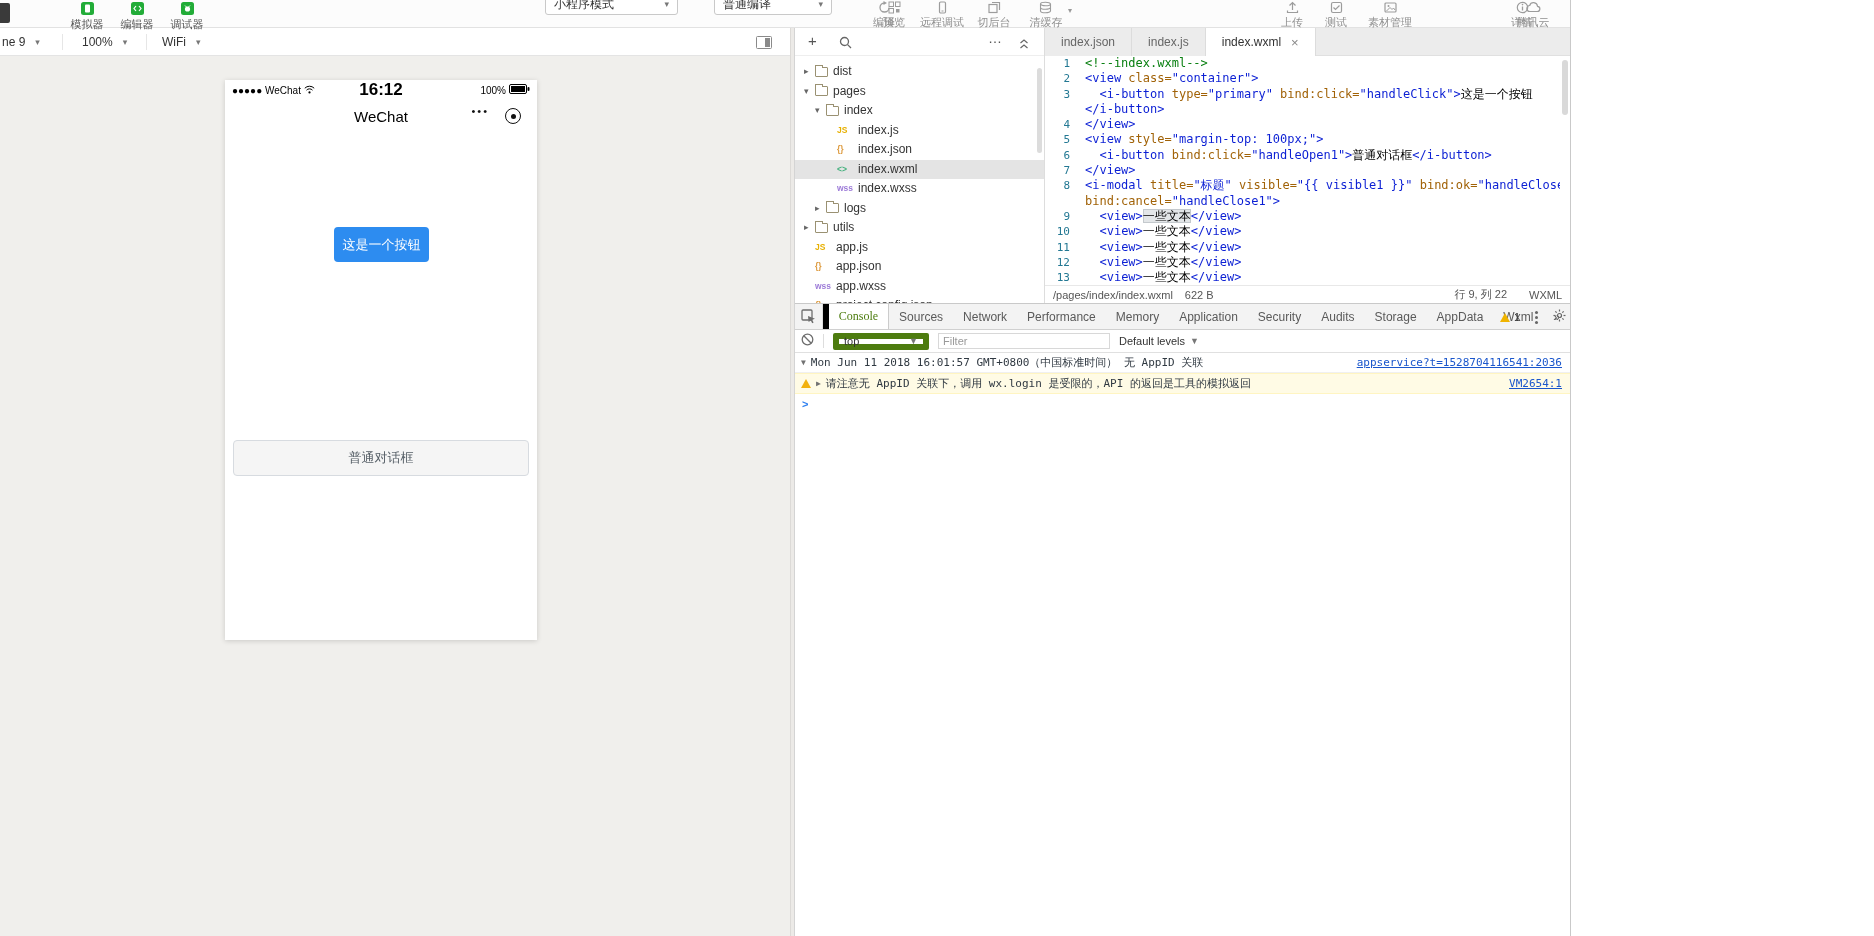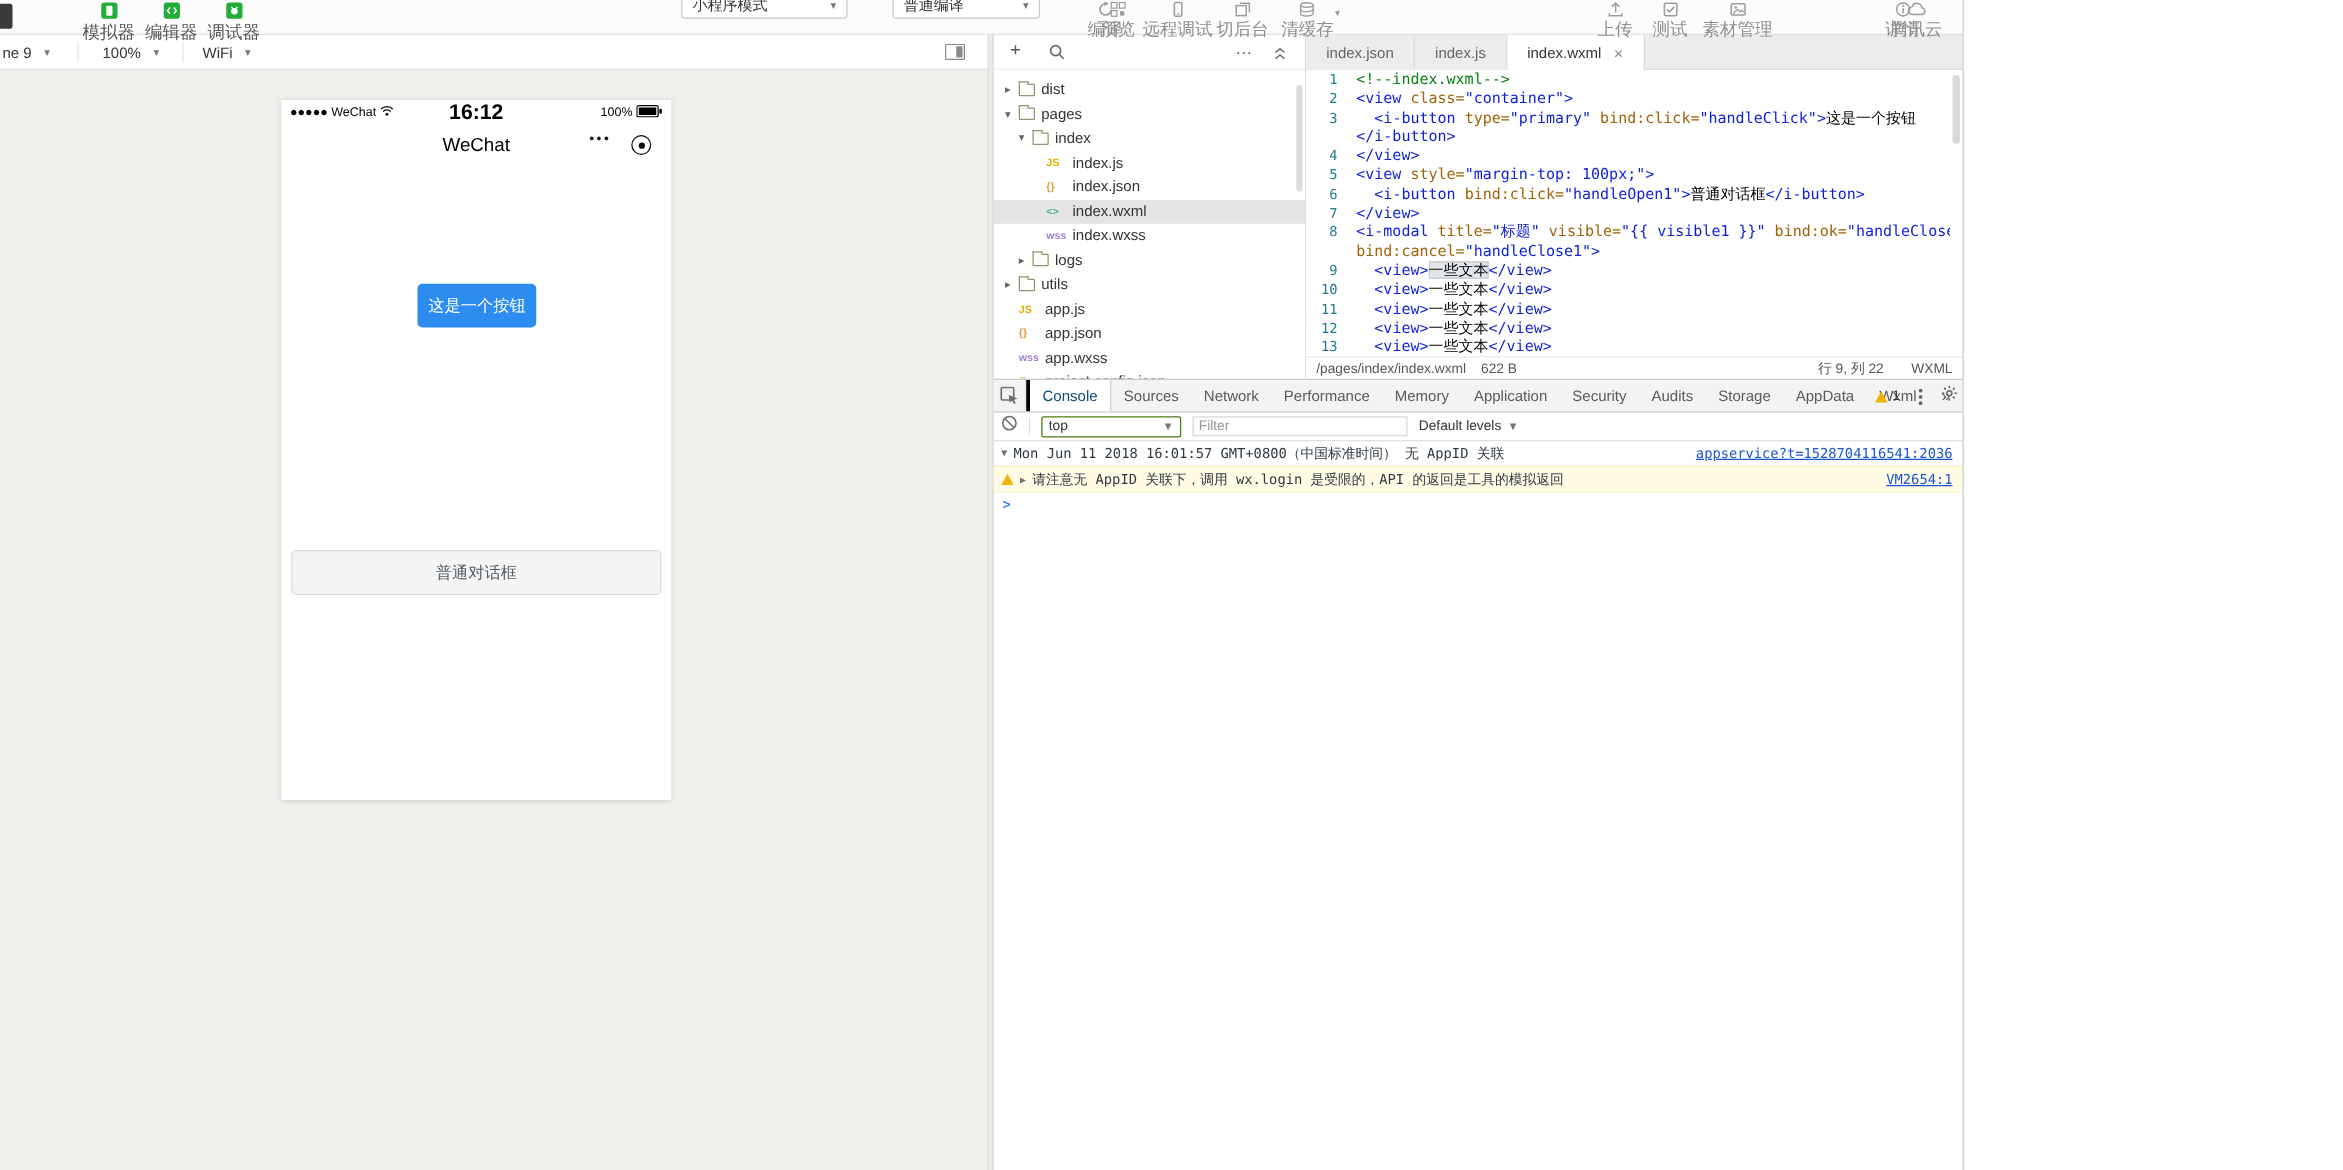--- a/index.html
+++ b/index.html
@@ -4,21 +4,21 @@
 <style>
   * { margin:0; padding:0; box-sizing:border-box; }
   body { font-family:"Liberation Sans", sans-serif; }
   .screen { position:relative; width:1874px; height:936px; background:#fff; overflow:hidden; font-family:"Liberation Sans", sans-serif; }
 
   
   .main-toolbar { position:absolute; left:0; top:0; width:1570px; height:28px; background:#fcfcfc; border-bottom:1px solid #e2e2e2; z-index:5; }
   .win-icon { position:absolute; left:-5px; top:3px; width:15px; height:20px; background:#3a3a3a; border-radius:2px; }
   .tb-btn { position:absolute; top:0; height:28px; display:flex; flex-direction:column; align-items:center; justify-content:flex-start; cursor:default; }
   .tb-btn .tb-ico { height:15px; display:flex; align-items:flex-end; justify-content:center; margin-top:1px; }
-  .tb-btn .tb-lbl { font-size:14px; color:#555; margin-top:1px; white-space:nowrap; }
+  .tb-btn .tb-lbl { font-size:11px; color:#555; margin-top:1px; white-space:nowrap; }
   .tb-btn.gray .tb-lbl { color:#8f8f8f; }
   .tb-select { position:absolute; top:-7px; height:22px; border:1px solid #c9c9c9; border-radius:3px; background:#fff; font-size:12px; color:#333; display:flex; align-items:center; padding:0 8px; }
   .sel-caret { margin-left:auto; font-size:9px; color:#777; }
   .caret-glyph { font-size:9px; color:#777; }
   .cache-caret { position:absolute; right:2px; top:6px; font-size:8px; color:#999; }
 
   
   .device-bar { position:absolute; left:0; top:28px; width:790px; height:28px; background:#fff; border-bottom:1px solid #e4e4e4; z-index:4; }
   .db-item { position:absolute; top:0; height:28px; display:flex; align-items:center; font-size:12px; color:#333; gap:10px; }
   .db-sep { position:absolute; top:6px; width:1px; height:16px; background:#e6e6e6; }
@@ -83,28 +83,28 @@
   .ed-status { position:absolute; left:0; right:0; bottom:0; height:18px; background:#fff; border-top:1px solid #e8e8e8; display:flex; align-items:center; padding:2px 8px; font-size:11px; color:#555; }
   .ed-status .st-size { margin-left:12px; }
   .ed-status .st-spacer { flex:1; }
   .ed-status .st-cursor { margin-right:22px; }
 
   
   .devtools { position:absolute; left:795px; top:303px; width:775px; height:633px; background:#fff; border-top:1px solid #c9c9c9; }
   .dt-tabbar { position:relative; height:26px; background:#f3f3f3; border-bottom:1px solid #d0d0d0; display:flex; align-items:stretch; }
   .dt-inspect { width:28px; display:flex; align-items:center; justify-content:center; border-right:1px solid #ddd; }
   .dt-tab { padding:0 10px; font-size:12px; color:#5a5a5a; display:flex; align-items:center; white-space:nowrap; }
-  .dt-tab.active { background:#fff; color:#0c4a6e; border-left:3px solid #000000; border-right:1px solid #ccc; }
+  .dt-tab.active { background:#fff; color:#4d7c0f; border-left:6px solid #000000; border-right:1px solid #ccc;font-family:Liberation Serif, serif; }
   .dt-right { position:absolute; right:4px; top:0; height:26px; display:flex; align-items:center; gap:12px; }
   .dt-warn { display:flex; align-items:center; gap:4px; font-size:11px; color:#333; }
   .warn-tri { width:0; height:0; border-left:5px solid transparent; border-right:5px solid transparent; border-bottom:9px solid #f0b400; display:inline-block; }
   .kebab { width:3px; height:3px; background:#666; border-radius:50%; box-shadow:0 -5px 0 #666, 0 5px 0 #666; margin:0 3px; }
   .dt-toolbar { height:23px; border-bottom:1px solid #e0e0e0; display:flex; align-items:center; padding:0 6px; gap:9px; }
   .dt-sep { width:1px; height:14px; background:#ddd; }
-  .ctx-select { width:112px; height:17px; border:1px solid #4d7c0f; border-radius:2px; display:flex; align-items:center; padding:0 5px; font-size:11px; color:#333; }
+  .ctx-select { width:96px; height:17px; border:6px solid #4d7c0f; border-radius:2px; display:flex; align-items:center; padding:0 5px; font-size:11px; color:#333; }
   .filter-input { width:172px; height:16px; border:1px solid #d8d8d8; font-size:11px; padding:0 4px; color:#333; font-family:inherit; }
   .filter-input::placeholder { color:#999; }
   .lvl-select { display:flex; align-items:center; gap:5px; font-size:11px; color:#333; }
   .dt-console { font-family:"DejaVu Sans Mono","Liberation Mono",monospace; font-size:11px; }
   .console-row { display:flex; align-items:center; padding:2px 8px 2px 6px; border-bottom:1px solid #f0f0f0; min-height:15px; }
   .console-row.warning { background:#fffbe5; border-top:1px solid #fff5c2; border-bottom:1px solid #fff5c2; }
   .console-left { flex:1; color:#303942; display:flex; align-items:center; gap:5px; }
   .expander { color:#727272; font-size:8px; }
   .warn-ico { width:0; height:0; border-left:5px solid transparent; border-right:5px solid transparent; border-bottom:9px solid #f2b10e; flex:none; }
   .console-src { color:#1a56cc; text-decoration:underline; margin-left:12px; white-space:nowrap; font-size:11px; }

